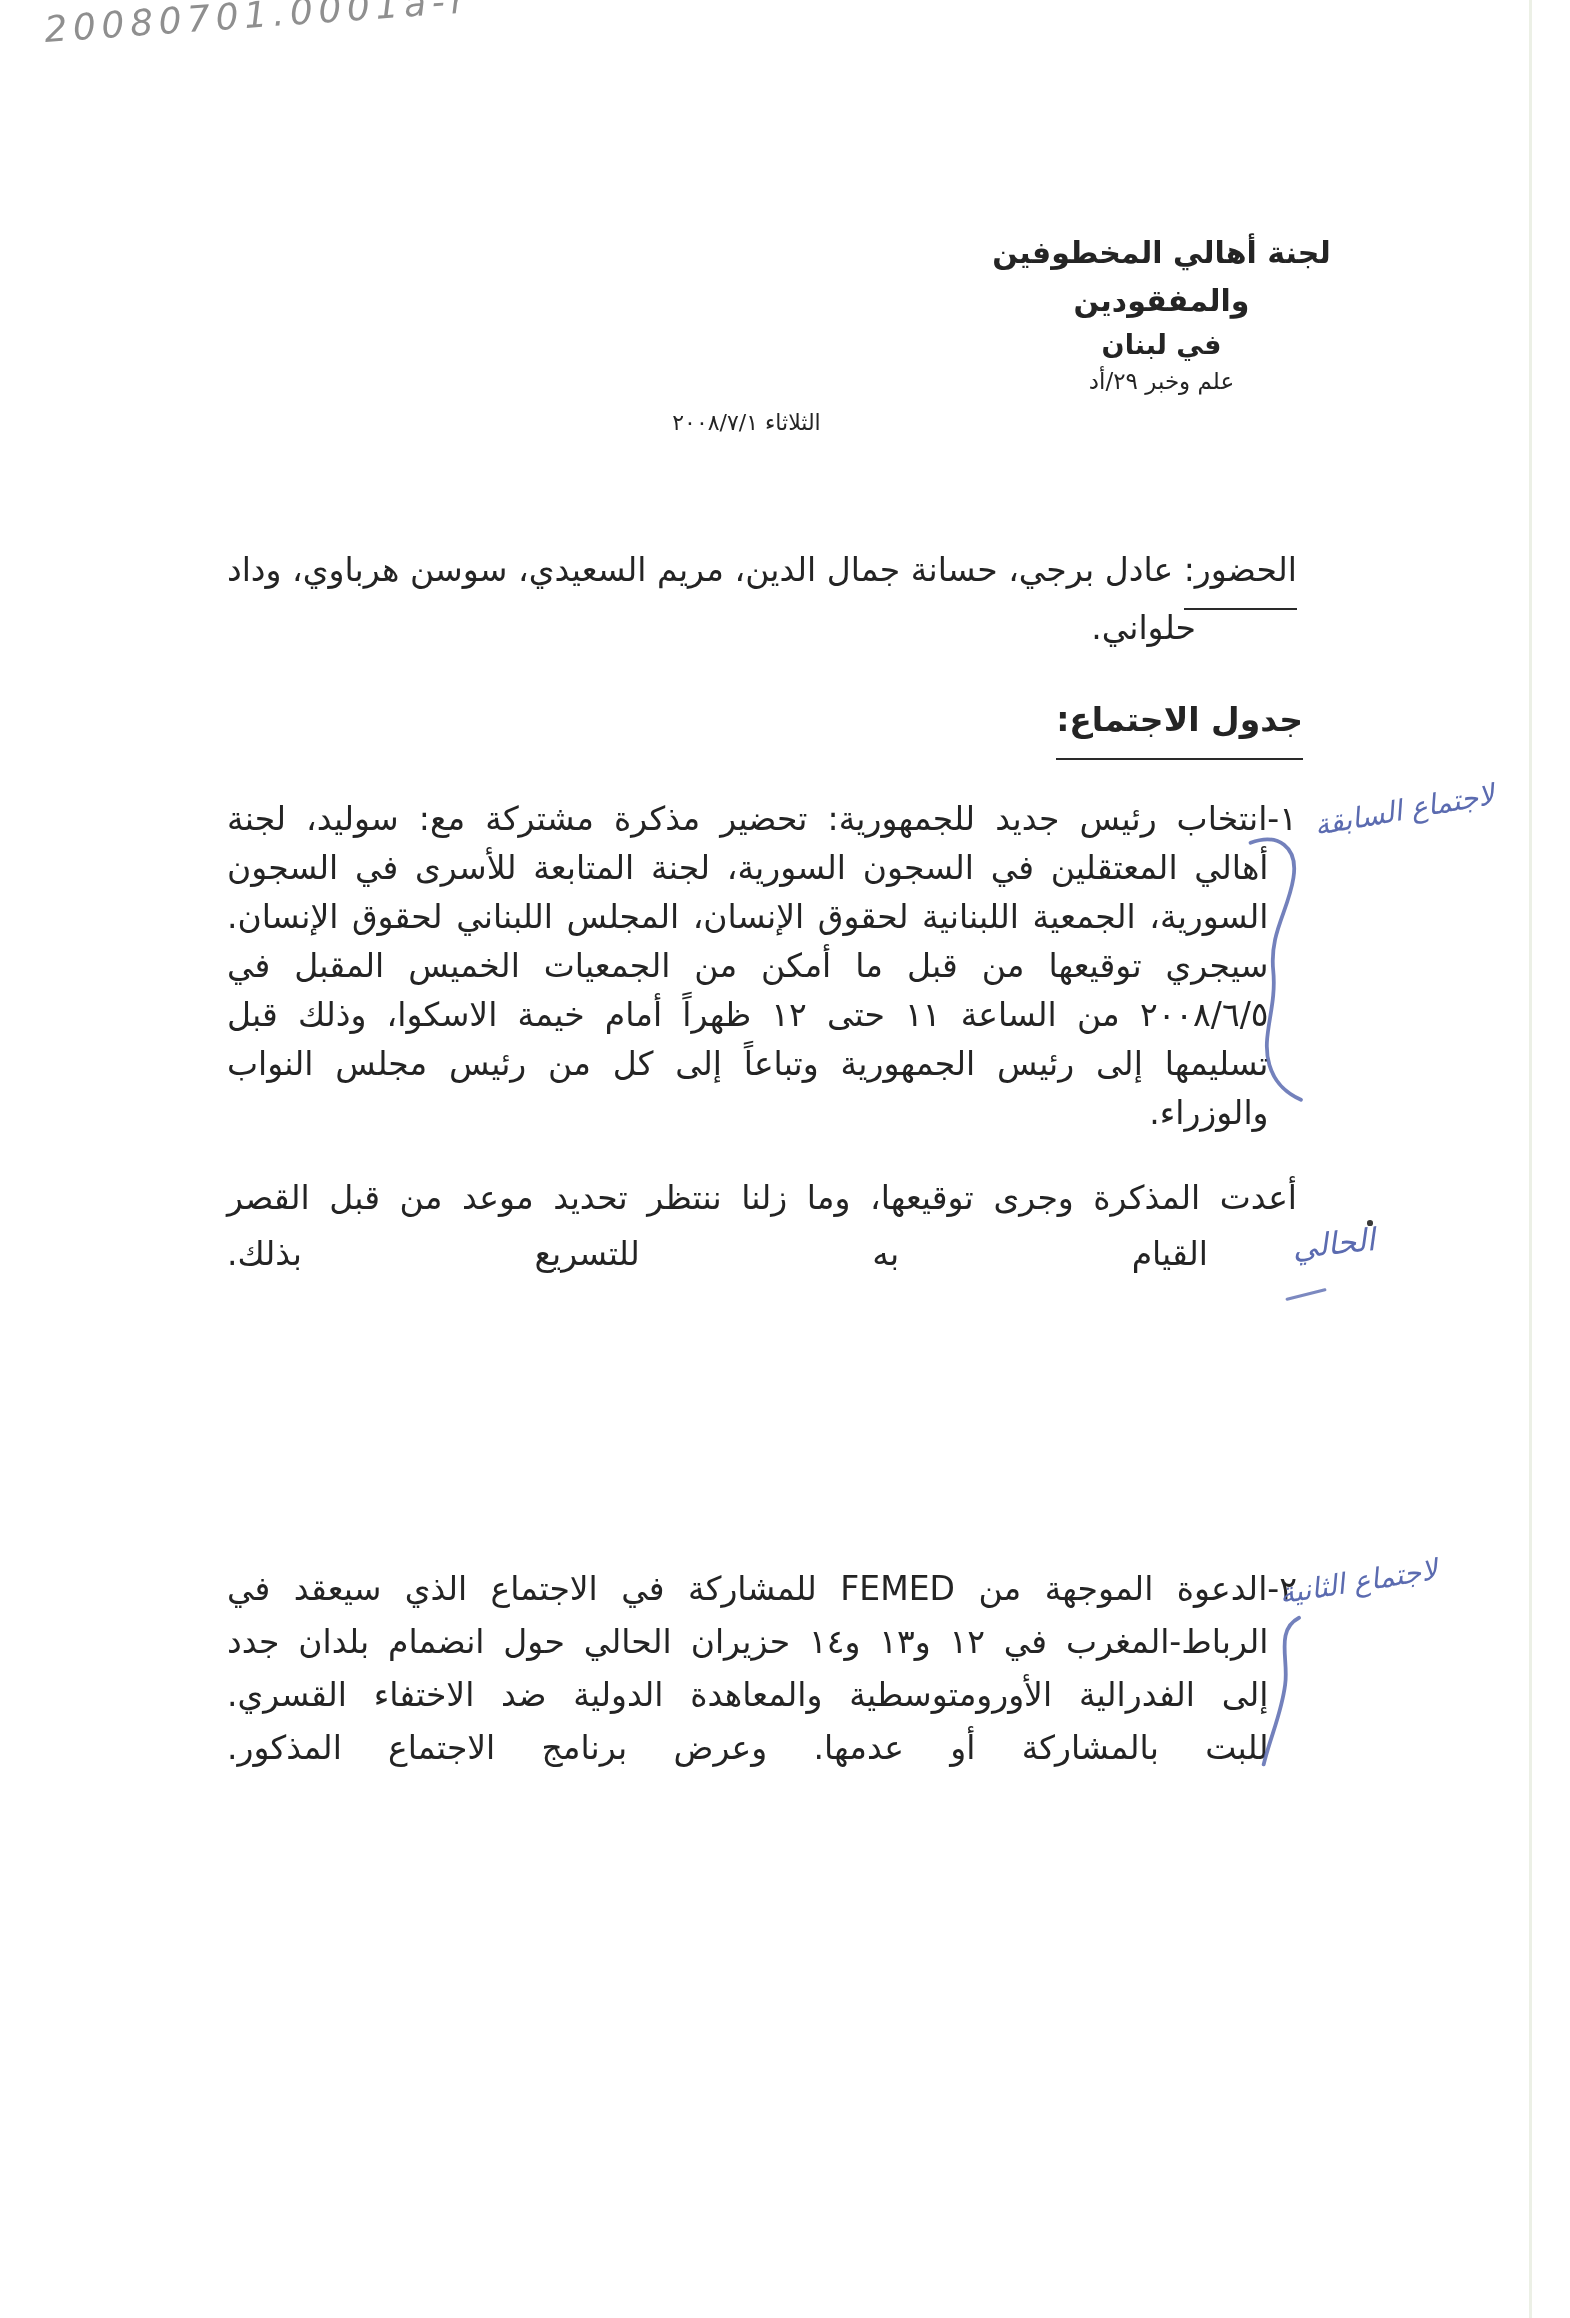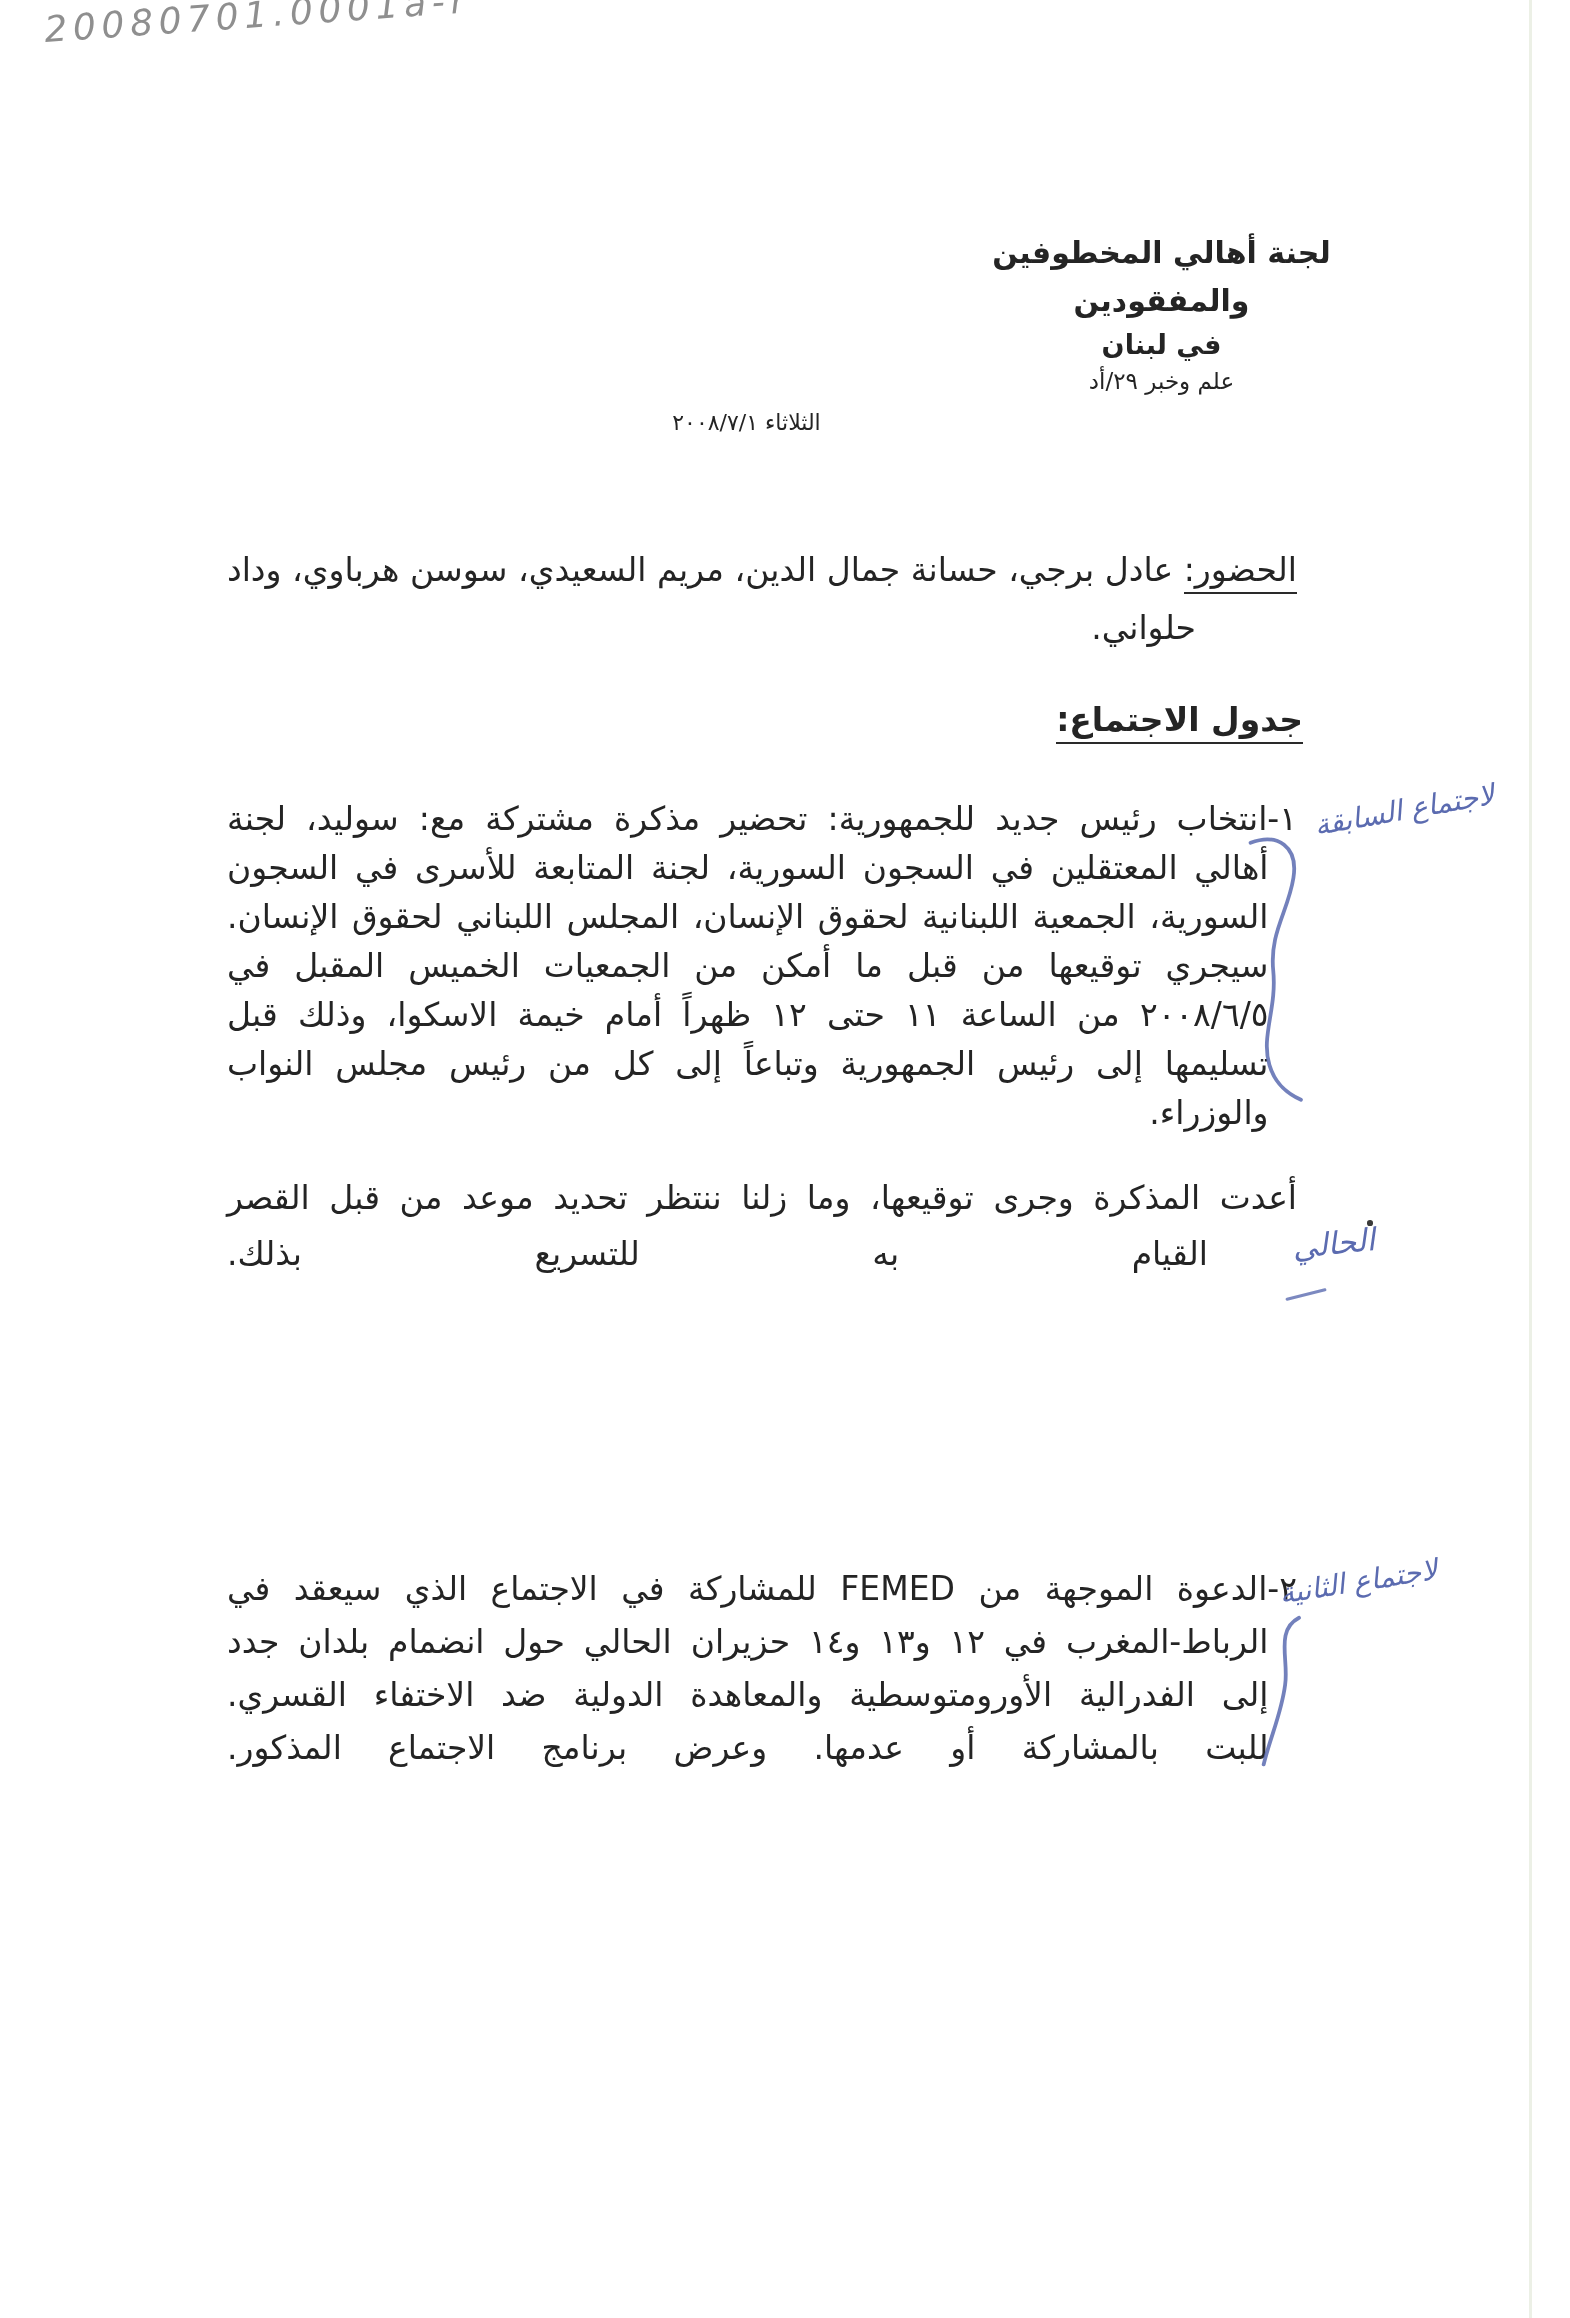--- a/index.html
+++ b/index.html
@@ -52,21 +52,21 @@
   .item1{top:799px;}
   .item1 .line{height:49px;}
   .para2{top:1178px;}
   .para2 .line{height:56px;}
   .item2{top:1569px;}
   .item2 .line{height:53px;}
   .indent{margin-right:28.5px;}
   .endline{text-align:right;text-align-last:right;}
   .ind120{margin-right:89px;}
   .ind160{margin-right:101px;}
-  .u{border-bottom:2.5px solid #2a2a2a;padding-bottom:3px;}
+  .u{border-bottom:2.5px solid #2a2a2a;padding-bottom:19px;}
   
   .agenda-heading{
     position:absolute;right:267px;top:700px;
     font-size:33px;font-weight:bold;white-space:nowrap;
   }
   
   .ink-note{
     position:absolute;
     color:var(--ink,#5b6bb0);
     font-size:28.5px;font-style:italic;font-weight:500;

